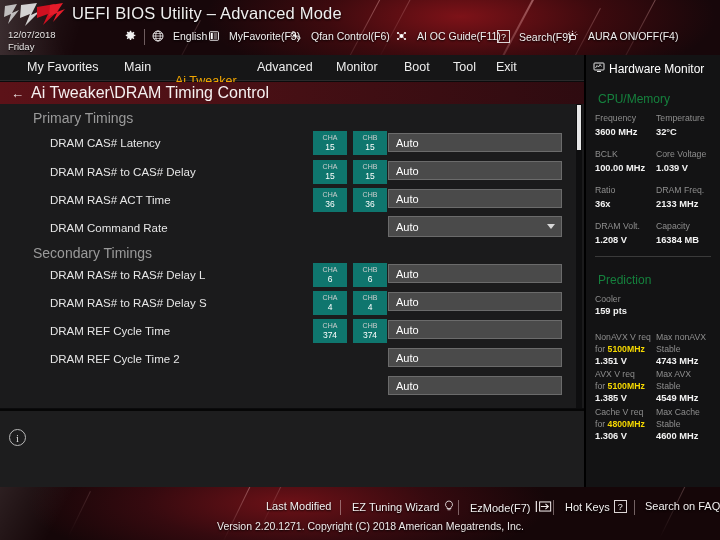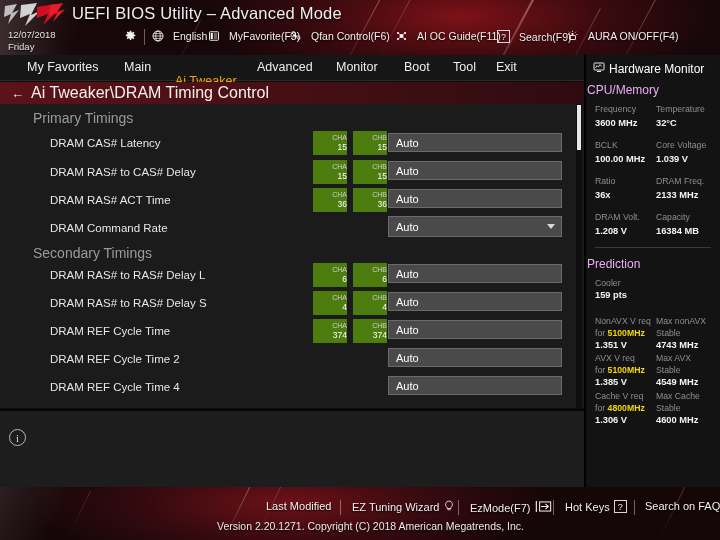--- a/index.html
+++ b/index.html
@@ -108,22 +108,22 @@
   .section-label {
     position: absolute; left: 33px;
     font-size: 14px; color: #9a9a9a;
   }
   .opt-label {
     position: absolute; left: 33px;
     font-size: 11.5px; color: #e6e6e6; margin-left: 17px;
   }
   .chbox {
     position: absolute; width: 34px; height: 24px;
-    background: #4d7c0f;
-    display: flex; flex-direction: column; align-items: flex-end;
+    background: #0f766e;
+    display: flex; flex-direction: column; align-items: center;
     justify-content: center; gap: 0px;
   }
   .chbox .ch-l { font-size: 7px; color: #cfcfcf; line-height: 8px; }
   .chbox .ch-v { font-size: 8.5px; color: #ffffff; line-height: 10px; }
 
   .valbox {
     position: absolute; left: 388px; width: 174px; height: 19px;
     background: #4a4a4a;
     border: 1px solid #6b6b6b;
     display: flex; align-items: center;
@@ -165,21 +165,21 @@
     border-left: 2px solid #000;
     padding: 6px 0 0 0;
     overflow: hidden;
   }
   .rp-title {
     display: flex; align-items: center; gap: 4px;
     padding-left: 7px; margin-bottom: 7px;
     font-size: 12px; color: #ffffff;
   }
   .rp-head {
-    padding-left: 1px; font-size: 12px; color: #f0abfc; margin-bottom: 6px;
+    padding-left: 12px; font-size: 12px; color: #15803d; margin-bottom: 6px; margin-top: 16px;
   }
   .rp-grid {
     display: grid; grid-template-columns: 61px 1fr;
     padding-left: 9px; row-gap: 0px;
   }
   .rp-k { font-size: 8.7px; color: #8e8e8e; line-height: 13px; }
   .rp-v { font-size: 9.3px; color: #f2f2f2; line-height: 14px; font-weight: bold; }
   .rp-sp { height: 9px; grid-column: 1 / -1; }
   .rp-div {
     height: 1px; background: #3a3a3a; margin: 9px 9px 9px 9px;
@@ -436,21 +436,20 @@
     </div>
     <div class="chbox" style="left:353px;top:215px;">
       <div class="ch-l">CHB</div>
       <div class="ch-v">374</div>
     </div>
     <div class="valbox" style="top:216px;">Auto</div>
 
     <div class="opt-label" style="top:249px;">DRAM REF Cycle Time 2</div>
     <div class="valbox" style="top:244px;">Auto</div>
 
-    <div class="opt-label" style="top:277px;">DRAM REF Cycle Time 4</div>
     <div class="valbox" style="top:272px;">Auto</div>
   </div>
 
   <div class="scrolltrack"></div>
   <div class="scrollthumb"></div>
 
   <div class="infobar">
     <div class="info-ic">i</div>
     <div style="position:absolute;left:34px;top:18px;font-size:10.5px;color:#cfcfcf;"></div>
   </div>

